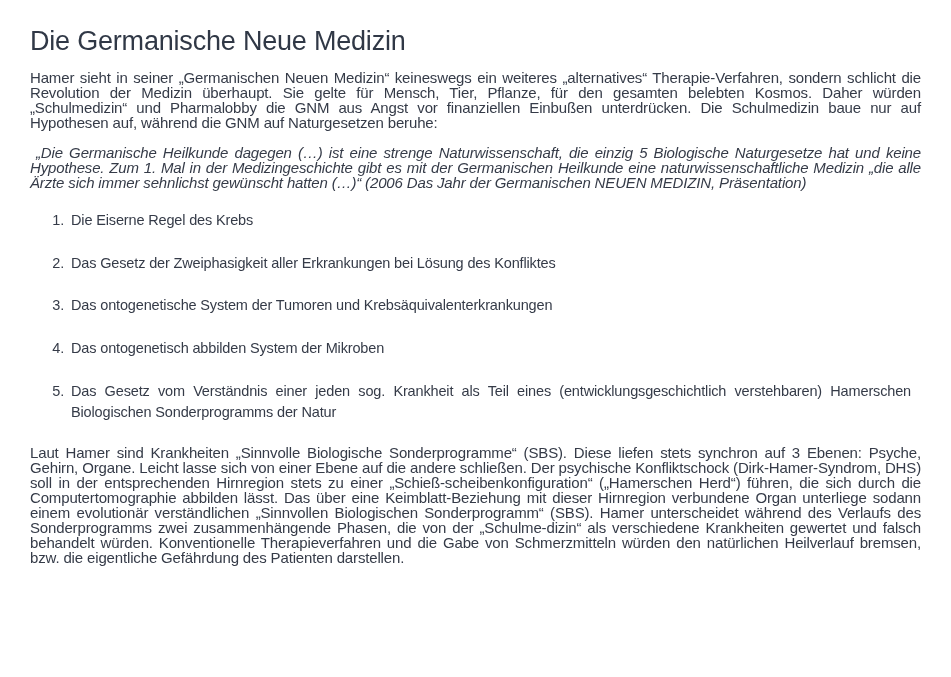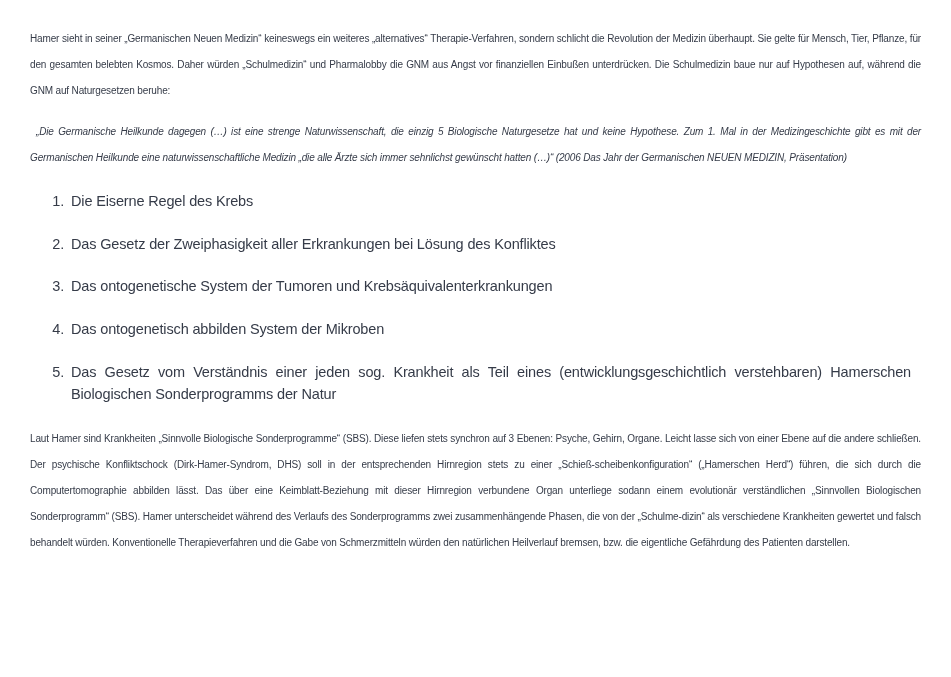--- a/index.html
+++ b/index.html
@@ -20,22 +20,22 @@
     .article h1 {
       margin: 0 0 12px 0;
       font-size: 27px;
       font-weight: 400;
       letter-spacing: -0.2px;
       color: #303846;
       line-height: 1.18;
     }
     p.body {
       margin: 0 0 15px 0;
-      font-size: 10px;
-      line-height: 26px;
+      font-size: 15px;
+      line-height: 15px;
       letter-spacing: -0.15px;
       text-align: justify;
     }
     p.quote {
       font-style: italic;
       text-indent: 6px;
       margin-bottom: 16px;
     }
     ol.laws {
       margin: 20px 10px 0 0;
@@ -48,20 +48,21 @@
       font-size: 14.5px;
       line-height: 21.7px;
       letter-spacing: -0.15px;
       text-align: justify;
     }
   </style>
 </head>
 <body>
 
 <div class="article">
+  <h1>Die Germanische Neue Medizin</h1>
 
   <p class="body">Hamer sieht in seiner „Germanischen Neuen Medizin“ keineswegs ein weiteres „alternatives“ Therapie-Verfahren, sondern schlicht die Revolution der Medizin überhaupt. Sie gelte für Mensch, Tier, Pflanze, für den gesamten belebten Kosmos. Daher würden „Schulmedizin“ und Pharmalobby die GNM aus Angst vor finanziellen Einbußen unterdrücken. Die Schulmedizin baue nur auf Hypothesen auf, während die GNM auf Naturgesetzen beruhe:</p>
 
   <p class="body quote">„Die Germanische Heilkunde dagegen (…) ist eine strenge Naturwissenschaft, die einzig 5 Biologische Naturgesetze hat und keine Hypothese. Zum 1. Mal in der Medizingeschichte gibt es mit der Germanischen Heilkunde eine naturwissenschaftliche Medizin „die alle Ärzte sich immer sehnlichst gewünscht hatten (…)“ (2006 Das Jahr der Germanischen NEUEN MEDIZIN, Präsentation)</p>
 
 
   <ol class="laws">
     <li>Die Eiserne Regel des Krebs</li>
     <li>Das Gesetz der Zweiphasigkeit aller Erkrankungen bei Lösung des Konfliktes</li>
     <li>Das ontogenetische System der Tumoren und Krebsäquivalenterkrankungen</li>

